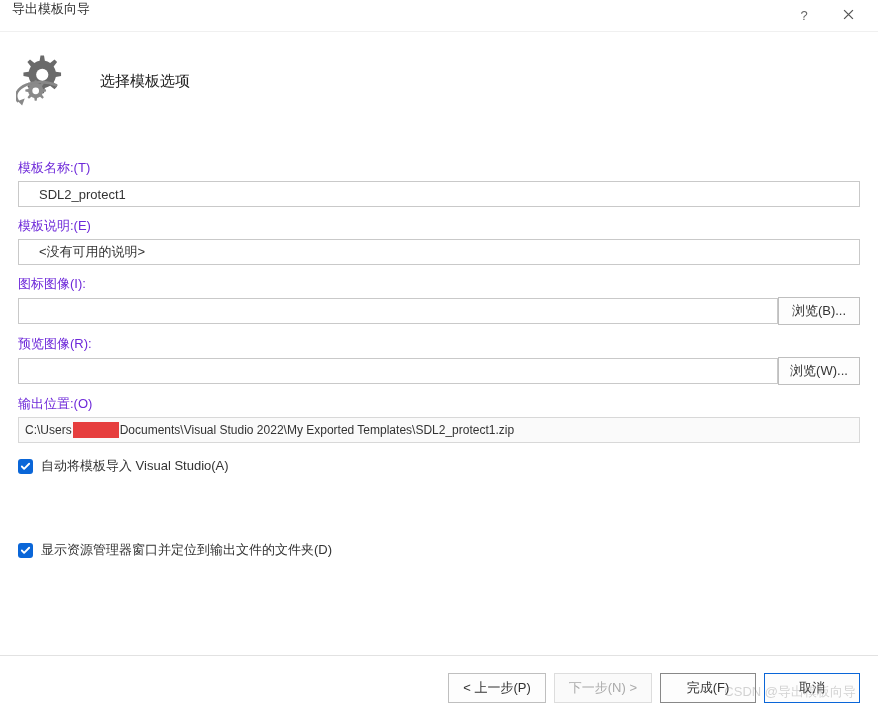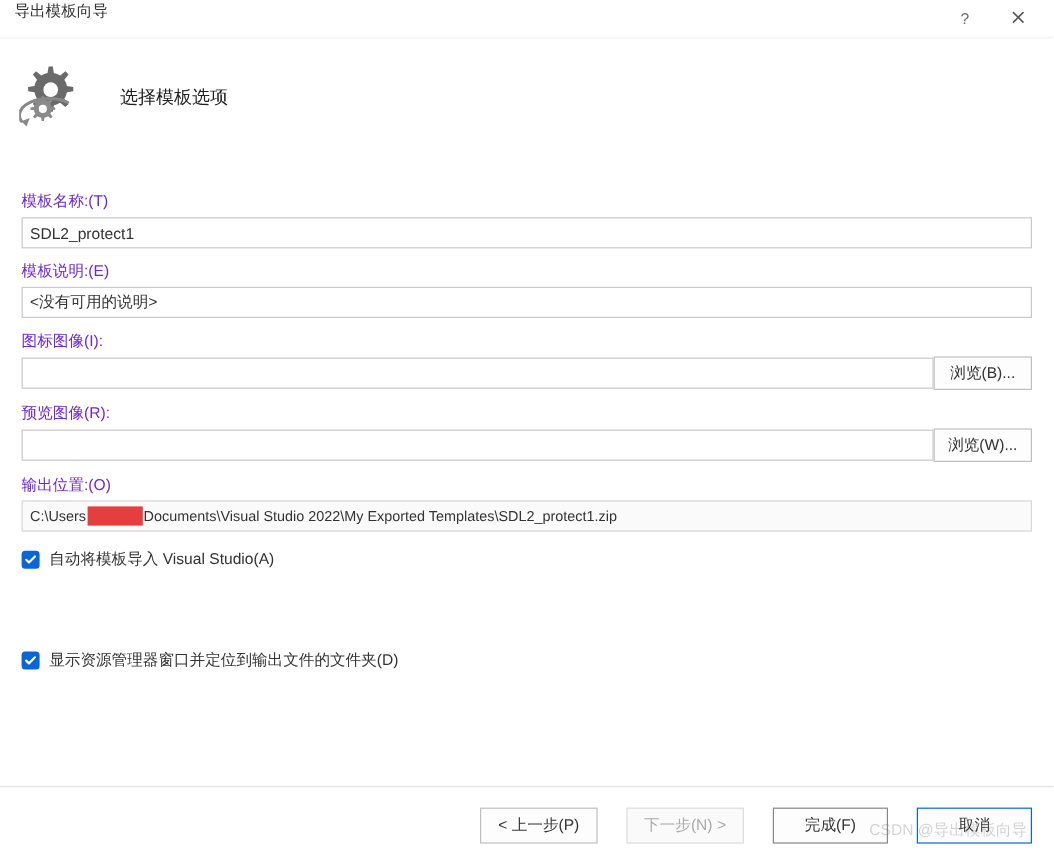--- a/index.html
+++ b/index.html
@@ -39,21 +39,21 @@
     .field-label {
       color: #6d28d9;
       font-size: 13px;
       margin-bottom: 4px;
       margin-top: 10px;
     }
     .text-input {
       width: 100%;
       height: 26px;
       border: 1px solid #c9c9c9;
-      padding: 2px 6px;
+      padding: 2px 20px;
       font-size: 13px;
       font-family: inherit;
       color: #333;
       background: #fff;
     }
     .row-with-btn {
       display: flex;
       align-items: center;
     }
     .row-with-btn .text-input { flex: 1; }
@@ -106,21 +106,21 @@
     .check-label { color: #333; font-size: 13px; }
     .footer {
       position: absolute;
       bottom: 0; left: 0; right: 0;
       height: 64px;
       border-top: 1px solid #e2e2e2;
       display: flex;
       justify-content: flex-end;
       align-items: center;
       padding: 0 18px;
-      gap: 24px;
+      gap: 8px;
       background: #fff;
     }
     .footer-btn {
       height: 30px;
       min-width: 96px;
       border: 1px solid #bfbfbf;
       background: #fdfdfd;
       font-family: inherit;
       font-size: 13px;
       color: #333;

